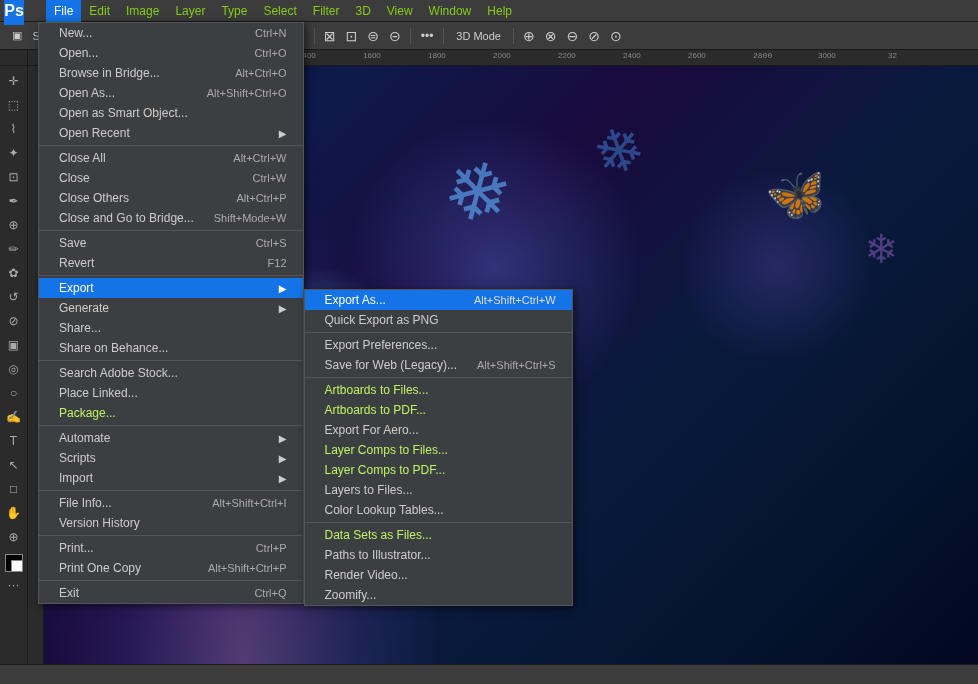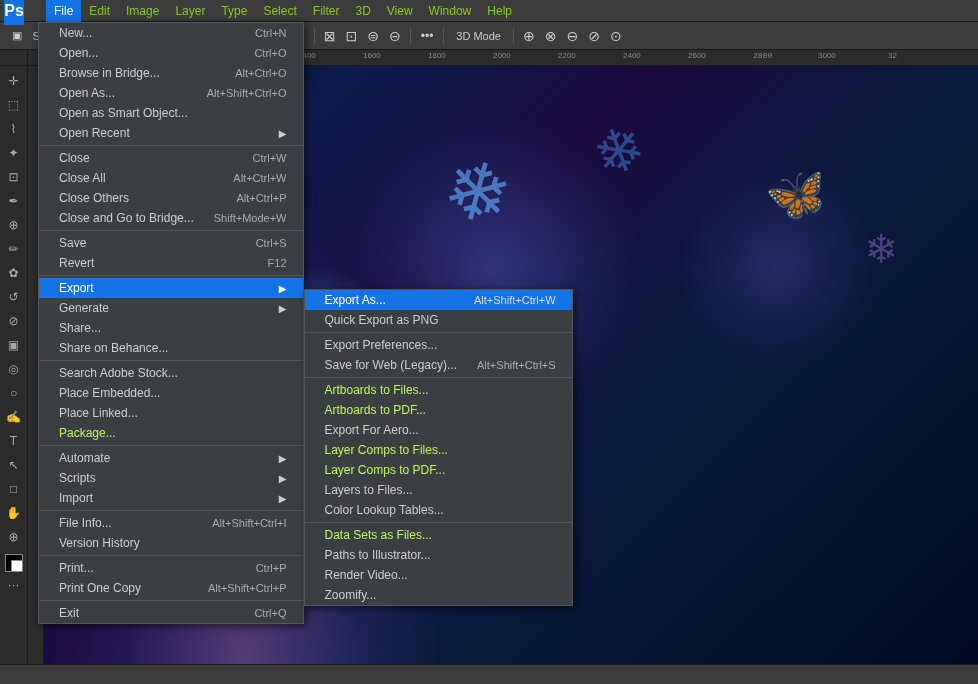--- a/index.html
+++ b/index.html
@@ -386,26 +386,26 @@
     </div>
     <div class="dropdown-item">
       <span>Open as Smart Object...</span>
     </div>
     <div class="dropdown-item">
       <span>Open Recent</span>
       <span class="arrow-right">▶</span>
     </div>
     <div class="dropdown-separator"></div>
     <div class="dropdown-item">
+      <span>Close All</span>
+      <span class="shortcut">Alt+Ctrl+W</span>
+    </div>
+    <div class="dropdown-item">
       <span>Close</span>
       <span class="shortcut">Ctrl+W</span>
-    </div>
-    <div class="dropdown-item">
-      <span>Close All</span>
-      <span class="shortcut">Alt+Ctrl+W</span>
     </div>
     <div class="dropdown-item">
       <span>Close Others</span>
       <span class="shortcut">Alt+Ctrl+P</span>
     </div>
     <div class="dropdown-item">
       <span>Close and Go to Bridge...</span>
       <span class="shortcut">Shift+Mode+W</span>
     </div>
     <div class="dropdown-separator"></div>
@@ -429,23 +429,20 @@
     </div>
     <div class="dropdown-item">
       <span>Share...</span>
     </div>
     <div class="dropdown-item">
       <span>Share on Behance...</span>
     </div>
     <div class="dropdown-separator"></div>
     <div class="dropdown-item">
       <span>Search Adobe Stock...</span>
-    </div>
-    <div class="dropdown-item">
-      <span>Place Embedded...</span>
     </div>
     <div class="dropdown-item">
       <span>Place Linked...</span>
     </div>
     <div class="dropdown-item disabled">
       <span>Package...</span>
     </div>
     <div class="dropdown-separator"></div>
     <div class="dropdown-item">
       <span>Automate</span>

